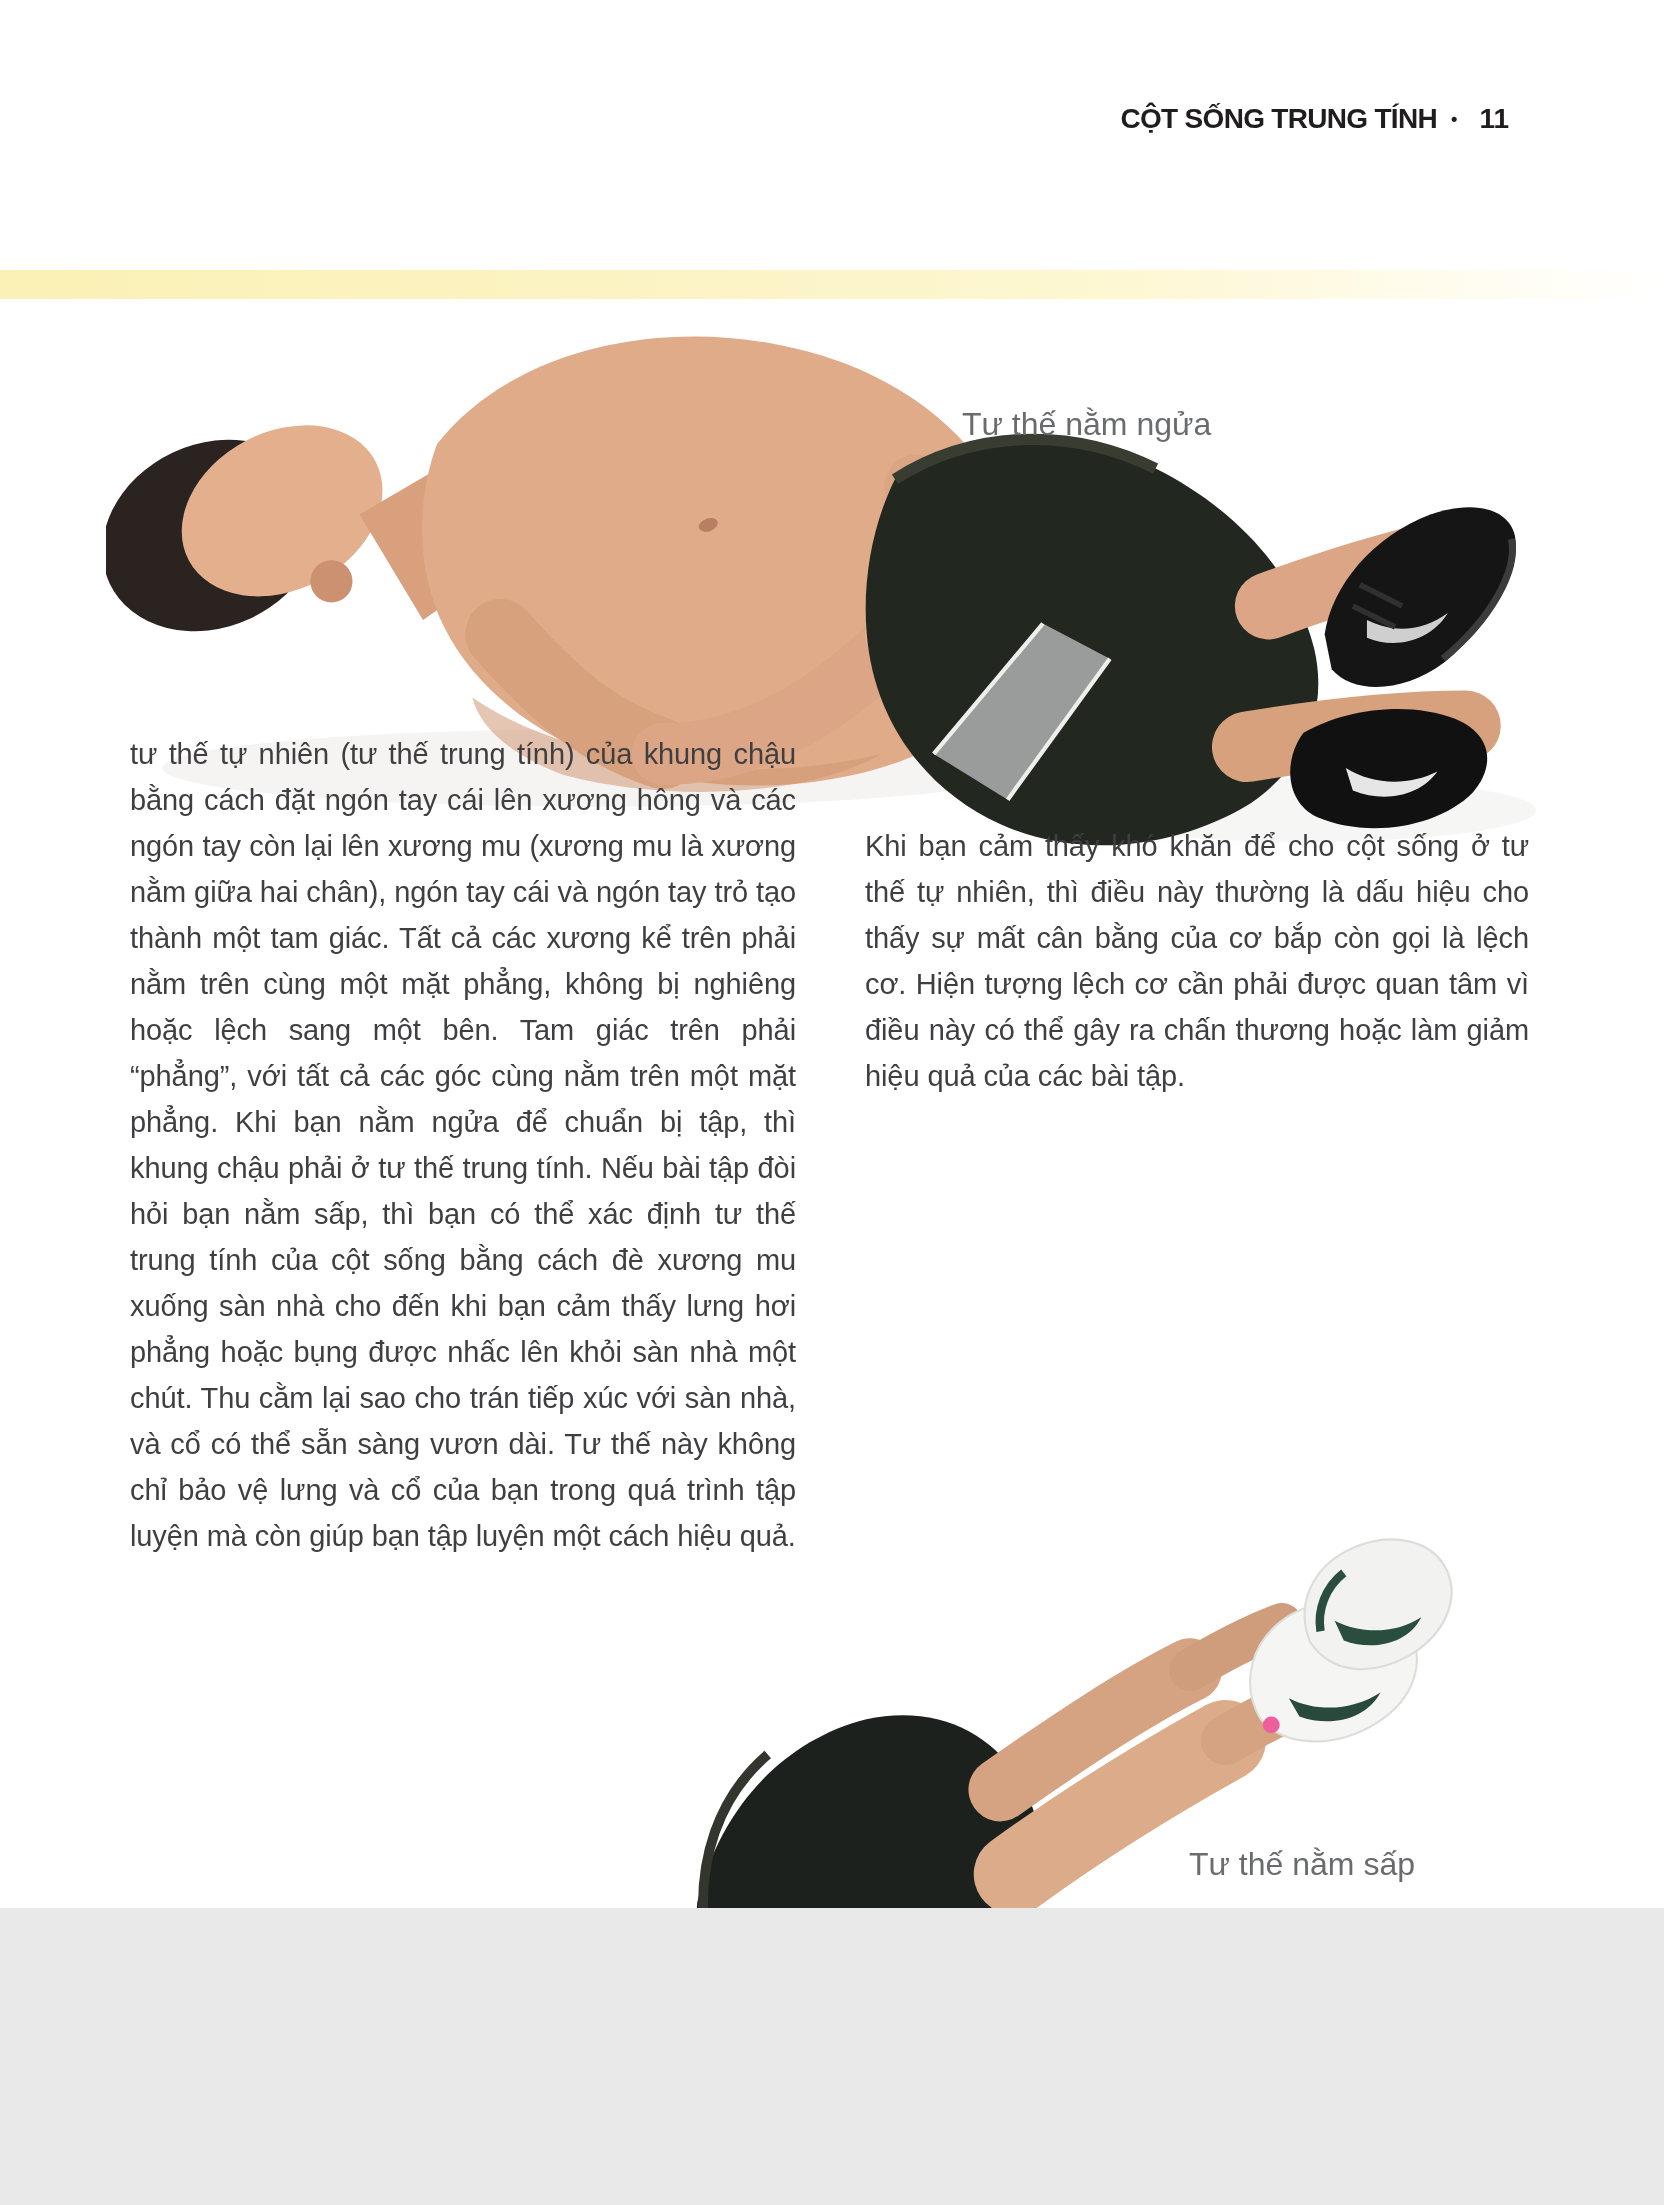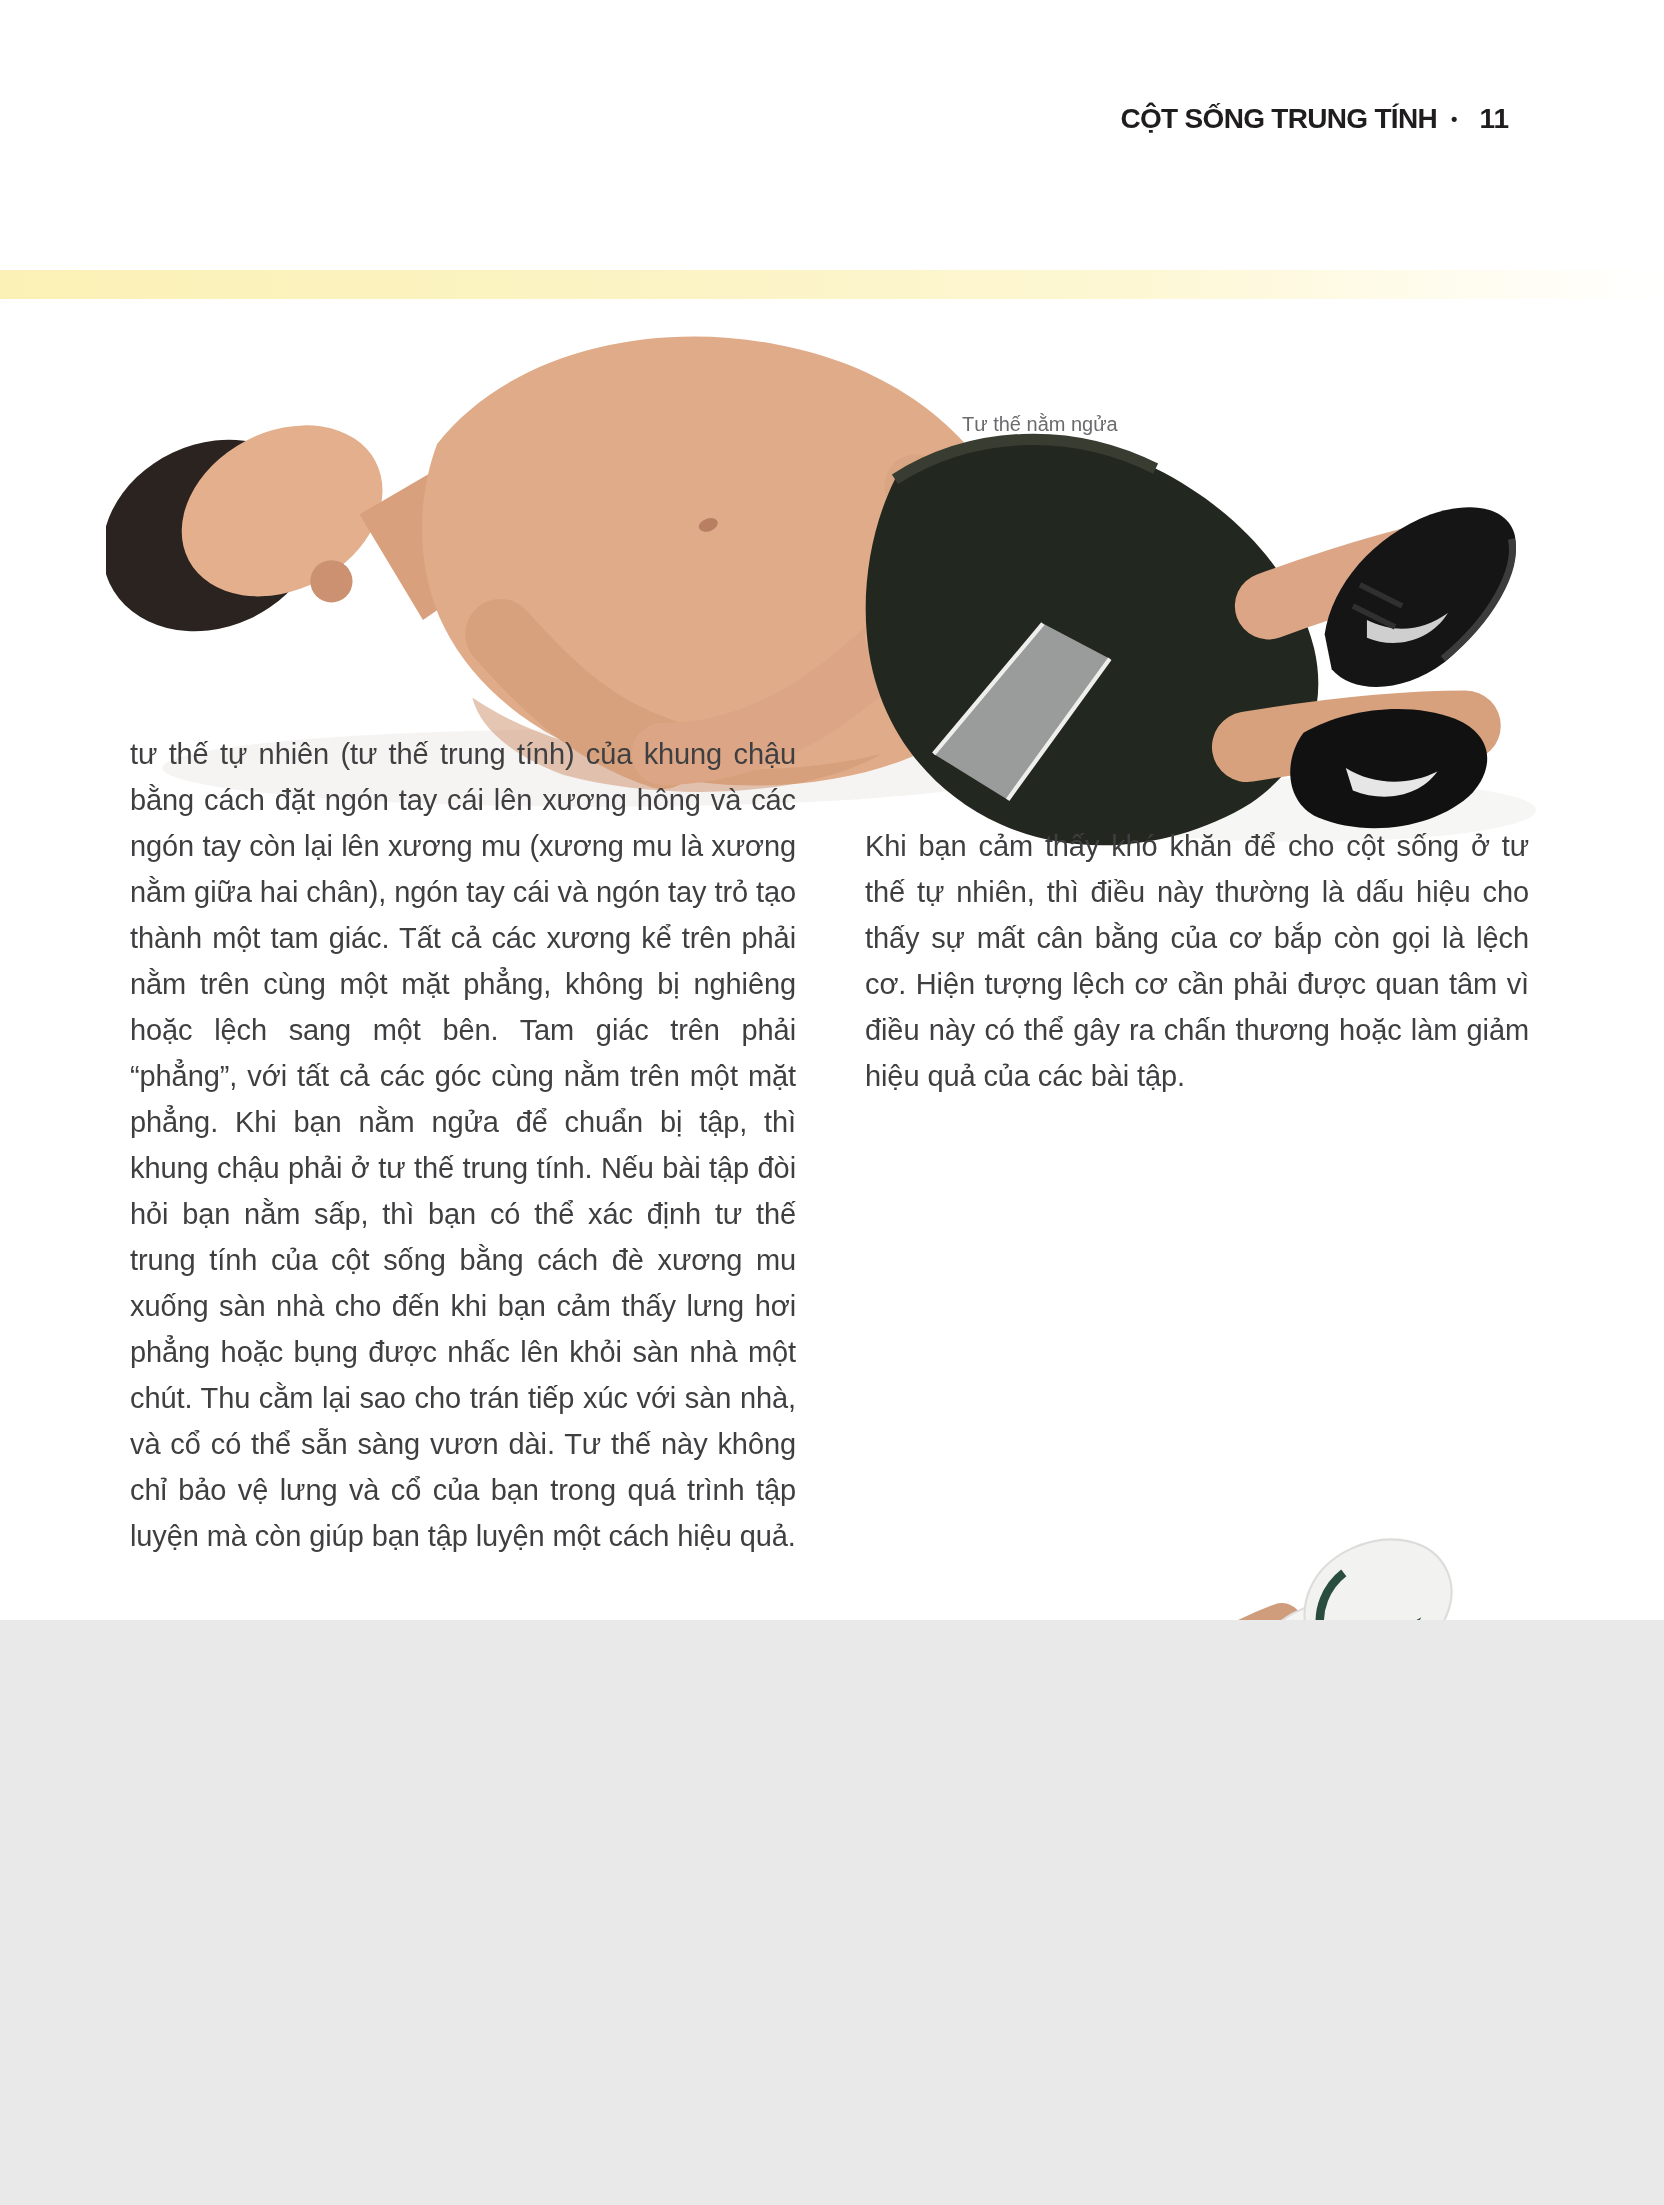--- a/index.html
+++ b/index.html
@@ -1,19 +1,19 @@
 <!DOCTYPE html>
 <html lang="vi" style="font-size:11.3px"><head>
 <meta charset="utf-8">
 <title>Cột sống trung tính - trang 11</title>
 <style>
   html,body{margin:0;padding:0;background:#e9e9e9;}
   .page{
     position:relative;
-    width:1665px;height:1620px;
+    width:1665px;height:1908px;
     background:#ffffff;
     font-family:"Liberation Sans","DejaVu Sans",sans-serif;
     overflow:hidden;
   }
   
   .running-head{
     position:absolute;top:103px;right:156px;
     display:flex;align-items:center;
     color:#1f1d1e;font-weight:bold;font-size:28px;letter-spacing:-0.7px;
     white-space:nowrap;
@@ -25,21 +25,21 @@
     position:absolute;left:0;top:270px;width:100%;height:29px;
     background:linear-gradient(90deg,#fbf1b6 0%,#fbf3c3 38%,#fdf7d3 68%,#fffdf2 90%,#ffffff 100%);
   }
   
   .fig{position:absolute;margin:0;padding:0;}
   .fig-top{left:106px;top:303px;width:1430px;height:620px;}
   .fig-bottom{left:162px;top:1508px;width:1296px;height:669px;}
   .fig svg{display:block;}
   
   .caption{
-    position:absolute;color:#6a6b6d;font-size:20px;line-height:28px;white-space:nowrap;
+    position:absolute;color:#6a6b6d;font-size:32px;line-height:28px;white-space:nowrap;
   }
   .caption-top{left:962px;top:410px;}
   .caption-bottom{left:1189px;top:1830px;margin-top:20px;}
   
   .col{
     position:absolute;
     color:#3f3f41;font-size:29px;line-height:46px;
     text-align:justify;letter-spacing:-0.1px;
   }
   .col p{margin:0;}

